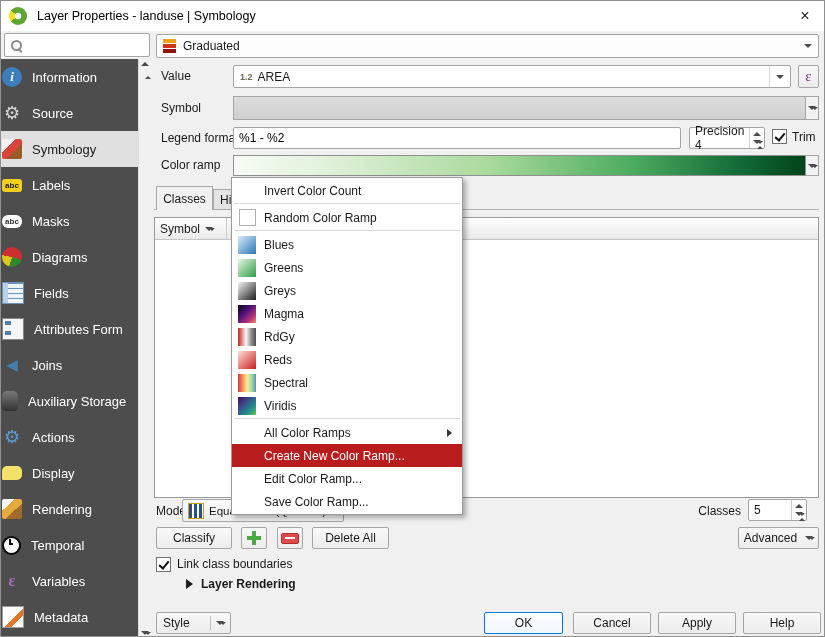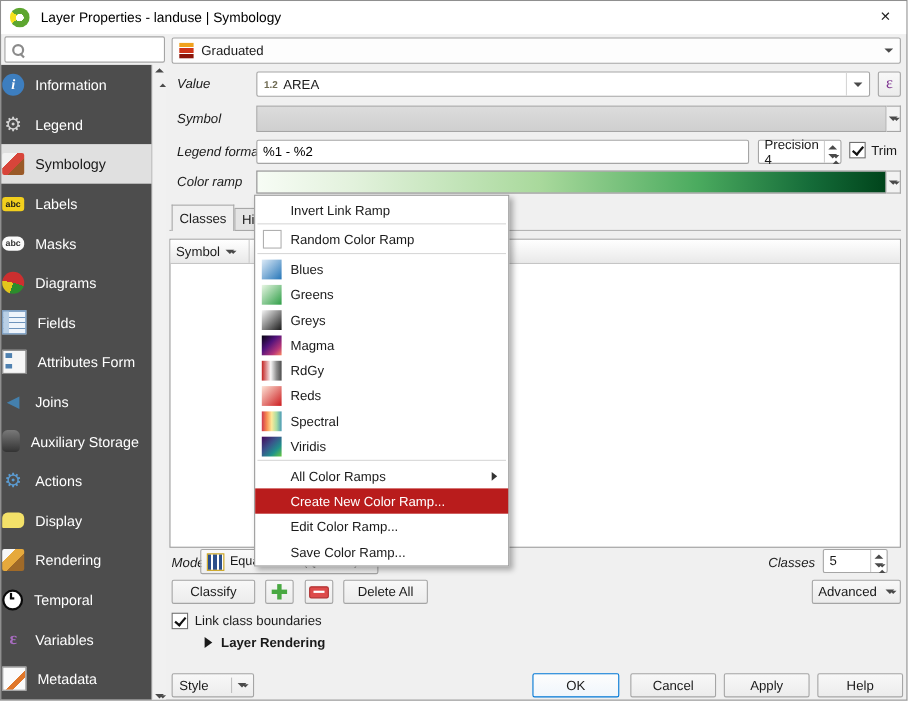--- a/index.html
+++ b/index.html
@@ -72,21 +72,21 @@
 
   
   .tri-down{width:0;height:0;border-left:4px solid transparent;border-right:4px solid transparent;border-top:4px solid #4a4a4a;}
   .tri-up{width:0;height:0;border-left:4px solid transparent;border-right:4px solid transparent;border-bottom:4px solid #4a4a4a;}
   .tri-right{width:0;height:0;border-top:4px solid transparent;border-bottom:4px solid transparent;border-left:5px solid #333;}
   .tiny .tri-down{border-left-width:3px;border-right-width:3px;border-top-width:3px;}
   .tiny .tri-up{border-left-width:3px;border-right-width:3px;border-bottom-width:3px;}
   .btn{display:flex;align-items:center;justify-content:center;background:linear-gradient(#f8f8f8,#ececec);
     border:1px solid #a5a5a5;border-radius:2px;}
   .combo{background:#fdfdfd;border:1px solid #a5a5a5;border-radius:2px;display:flex;align-items:center;}
-  .field-label{height:22px;display:flex;align-items:center;font-style:italic;}
+  .field-label{height:22px;display:flex;align-items:center;}
   .checkbox{width:13px;height:13px;background:#fff;border:1px solid #707070;display:inline-flex;
     align-items:center;justify-content:center;flex:0 0 13px;}
   .checkmark{width:4px;height:8px;border:solid #111;border-width:0 2px 2px 0;transform:rotate(40deg);margin-top:-2px;}
   .spin{background:#fff;border:1px solid #a5a5a5;border-radius:2px;display:flex;align-items:stretch;}
   .spin-text{flex:1;display:flex;align-items:center;padding-left:5px;}
   .spin-btns{width:14px;border-left:1px solid #cfcfcf;display:flex;flex-direction:column;align-items:center;justify-content:space-evenly;}
 
   
   .renderer-combo{left:155px;top:33px;width:663px;height:24px;padding:0 6px;}
   .graduated-icon{width:13px;height:14px;margin-right:7px;
@@ -190,21 +190,21 @@
   </div>
 
   <div class="abs sidebar">
     <div id="sidebar-list">
         <div class="side-item">
           <span class="side-icon information-icon"></span>
           <span class="side-label">Information</span>
         </div>
         <div class="side-item">
           <span class="side-icon source-icon"></span>
-          <span class="side-label">Legend</span>
+          <span class="side-label">Source</span>
         </div>
         <div class="side-item selected">
           <span class="side-icon symbology-icon"></span>
           <span class="side-label">Symbology</span>
         </div>
         <div class="side-item">
           <span class="side-icon labels-icon"></span>
           <span class="side-label">Labels</span>
         </div>
         <div class="side-item">
@@ -317,21 +317,21 @@
       </span>
       <span class="th th2">
         <span>Values</span>
       </span>
     </div>
   </div>
 
   <div class="abs menu" id="color-ramp-menu">
       <div class="menu-item">
         <span class="mi-icon"></span>
-        <span class="mi-label">Invert Link Ramp</span>
+        <span class="mi-label">Invert Color Count</span>
       </div>
       <div class="menu-sep"></div>
       <div class="menu-item">
         <span class="mi-icon mi-check"></span>
         <span class="mi-label">Random Color Ramp</span>
       </div>
       <div class="menu-sep"></div>
       <div class="menu-item">
         <span class="mi-icon blues-ramp"></span>
         <span class="mi-label">Blues</span>

